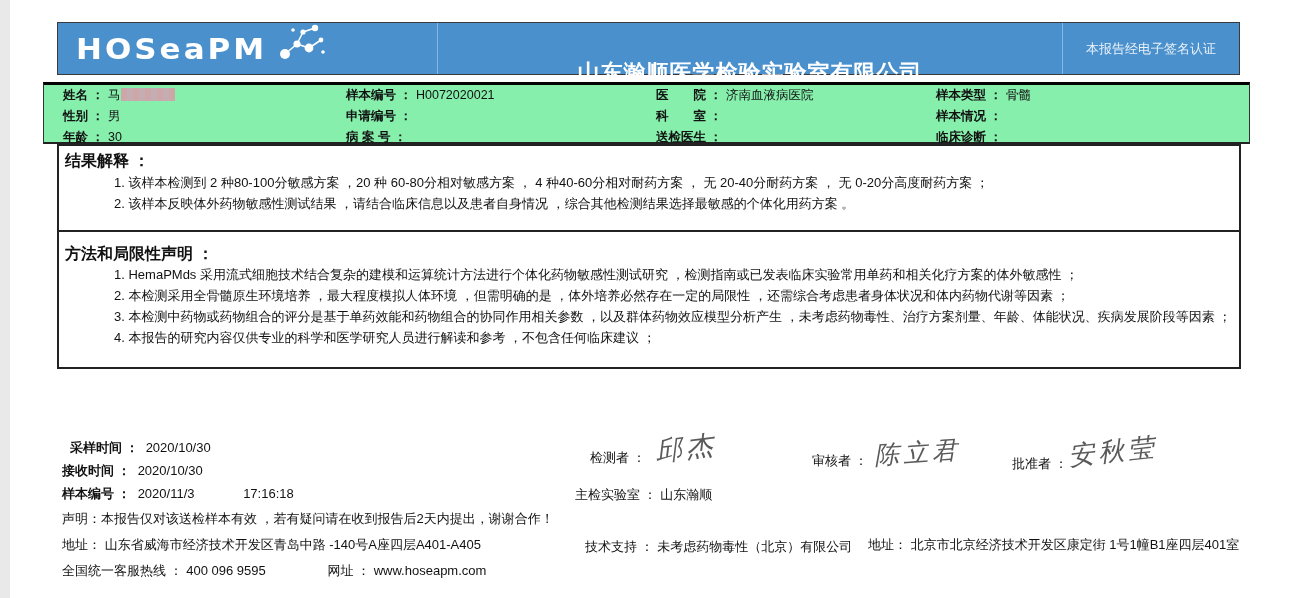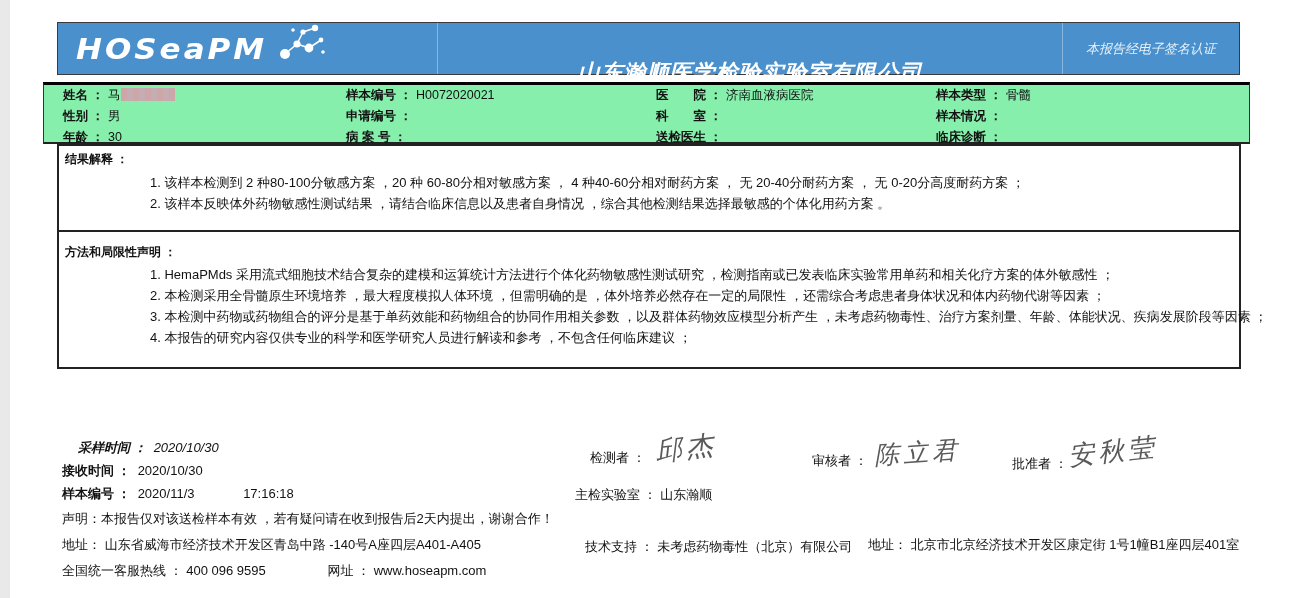--- a/index.html
+++ b/index.html
@@ -58,24 +58,24 @@
   }
 
   
   .content-box{
     left:57px;top:144px;width:1184px;height:225px;box-sizing:border-box;
     border:2px solid #222;background:#fff;
   }
   .sec{position:relative;box-sizing:border-box;}
   .sec-1{height:86px;border-bottom:2px solid #222;}
   .sec-2{height:135px;}
-  .sec-heading{position:absolute;left:6px;font-weight:bold;font-size:12px;}
+  .sec-heading{position:absolute;left:6px;font-weight:bold;font-size:16px;}
   .sec-1 .sec-heading{top:5px;}
   .sec-2 .sec-heading{top:12px;}
-  .sec-items{position:absolute;left:55px;font-size:13px;line-height:21px;white-space:nowrap;margin-left:36px;}
+  .sec-items{position:absolute;left:55px;font-size:13px;line-height:21px;white-space:nowrap;}
   .sec-1 .sec-items{top:26px;}
   .sec-2 .sec-items{top:32px;}
 
   
   .f-row{position:absolute;font-size:13px;white-space:nowrap;line-height:15px;}
   .f-label{font-weight:normal;}
   .time-label{display:inline-block;width:72px;font-weight:bold;}
   .time2{margin-left:45px;}
   .sig{
     position:absolute;color:#5a5a5a;
@@ -84,21 +84,21 @@
   }
   .sig-1{left:655px;top:430px;font-size:27px;transform:rotate(-7deg);}
   .sig-2{left:874px;top:436px;font-size:25px;transform:rotate(-4deg);}
   .sig-3{left:1068px;top:434px;font-size:26px;transform:rotate(-6deg);}
 </style>
 </head>
 <body>
 
 <div class="page"></div>
 
-<div class="abs header-bar" style="background: rgb(74, 144, 204); font-style: italic;">
+<div class="abs header-bar" style="background: rgb(74, 144, 204);">
   <div class="header-cell cell-logo">
     <span class="logo-text">HOSeaPM</span>
     <svg class="logo-mol" width="56" height="46" viewBox="0 0 56 46">
       <g stroke="#ffffff" stroke-width="1.6">
         <line x1="12" y1="34" x2="24" y2="24"></line>
           <line x1="24" y1="24" x2="36" y2="28"></line>
         <line x1="24" y1="24" x2="30" y2="12"></line>
           <line x1="30" y1="12" x2="42" y2="8"></line>
         <line x1="36" y1="28" x2="48" y2="20"></line>
       </g>
@@ -181,21 +181,21 @@
     <div class="sec-heading">方法和局限性声明 ：</div>
     <div class="sec-items">
       <div>1. HemaPMds 采用流式细胞技术结合复杂的建模和运算统计方法进行个体化药物敏感性测试研究  ，检测指南或已发表临床实验常用单药和相关化疗方案的体外敏感性 ；</div>
       <div>2. 本检测采用全骨髓原生环境培养 ，最大程度模拟人体环境 ，但需明确的是 ，体外培养必然存在一定的局限性 ，还需综合考虑患者身体状况和体内药物代谢等因素  ；</div>
       <div>3. 本检测中药物或药物组合的评分是基于单药效能和药物组合的协同作用相关参数  ，以及群体药物效应模型分析产生 ，未考虑药物毒性、治疗方案剂量、年龄、体能状况、疾病发展阶段等因素 ；</div>
       <div>4. 本报告的研究内容仅供专业的科学和医学研究人员进行解读和参考  ，不包含任何临床建议 ；</div>
     </div>
   </div>
 </div>
 
-<div class="f-row" style="left:78px;top:440px;font-style:italic;">
+<div class="f-row" style="left:70px;top:440px;">
   <span class="time-label">采样时间 ：</span>
   <span>2020/10/30</span>
 </div>
 <div class="f-row" style="left:62px;top:463px;">
   <span class="time-label">接收时间 ：</span>
   <span>2020/10/30</span>
 </div>
 <div class="f-row" style="left:62px;top:486px;">
   <span class="time-label">样本编号 ：</span>
   <span>2020/11/3</span>

